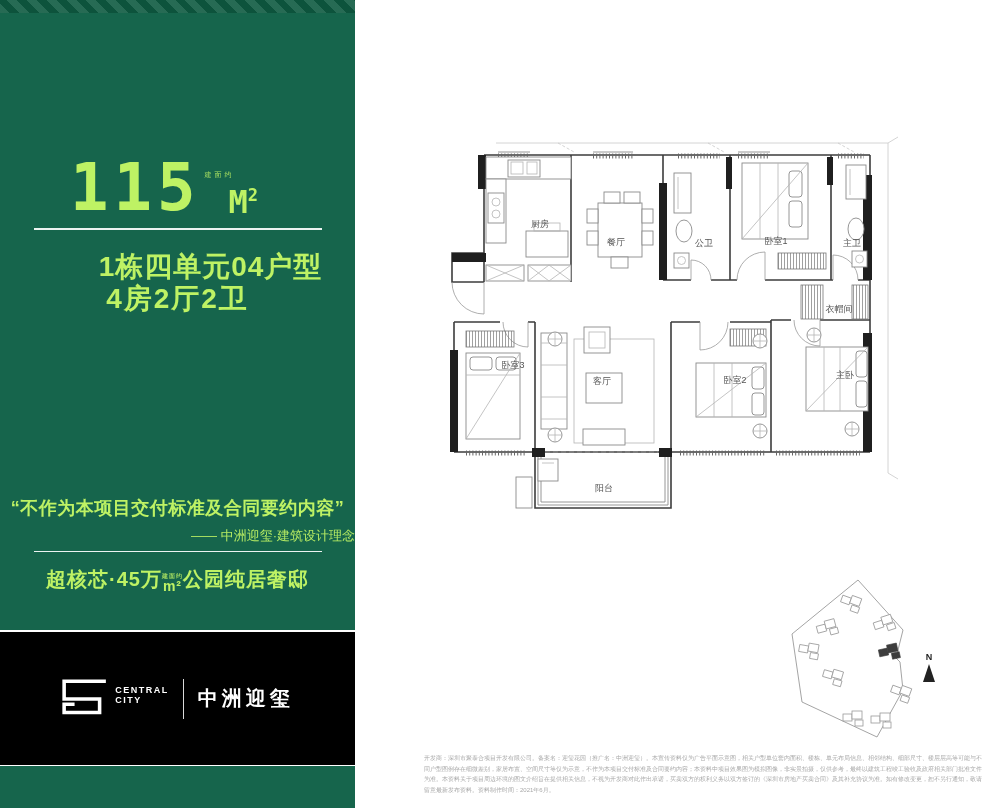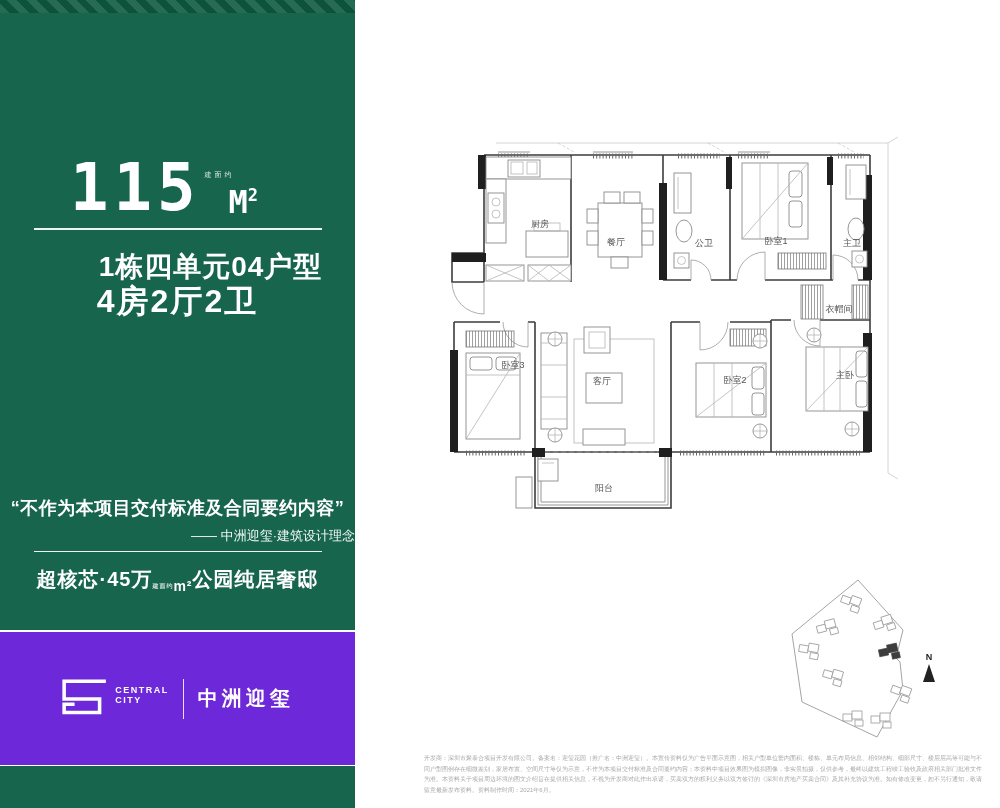--- a/index.html
+++ b/index.html
@@ -2,21 +2,21 @@
 <html><head>
 <meta charset="utf-8">
 <style>
   html,body{margin:0;padding:0;}
   body{
     width:1000px;height:808px;position:relative;background:#ffffff;
     font-family:"Liberation Sans","DejaVu Sans",sans-serif;overflow:hidden;
   }
   .left-panel{
     position:absolute;left:0;top:0;width:355px;height:630px;
-    background:#16654c;color:#ffffff;
+    background:#16654c;color:#bef264;
   }
   .pattern-strip{
     position:absolute;left:0;top:0;width:100%;height:13px;
     background:#0e5a41;
     background-image:repeating-linear-gradient(45deg,rgba(255,255,255,0.10) 0 7px,rgba(0,0,0,0.08) 7px 14px);
   }
   .area-title{
     position:absolute;left:70px;top:158px;display:flex;align-items:flex-end;
   }
   .area-num{
@@ -25,29 +25,29 @@
     transform:scaleY(1.04);
   }
   .unit-group{display:inline-flex;flex-direction:column;align-items:flex-start;margin-left:4px;}
   .unit-note{font-size:7px;letter-spacing:3px;opacity:.85;margin-bottom:1px;}
   .unit-m{font-family:"DejaVu Sans Mono","Liberation Mono",monospace;font-weight:700;font-size:32px;line-height:28px;padding-left:24px;}
   .unit-sup{font-size:17px;vertical-align:12px;font-weight:700;}
   .rule{position:absolute;left:34px;width:288px;height:0;border-top:2px solid rgba(255,255,255,0.92);}
   .rule1{top:228px;}
   .rule2{top:551px;border-top-width:1px;}
   .unit-line{position:absolute;left:0;top:248px;width:100%;text-align:center;font-size:28px;font-weight:700;letter-spacing:1px;margin-left:33px;}
-  .layout-line{position:absolute;left:0;top:280px;width:100%;text-align:center;font-size:32px;font-weight:700;letter-spacing:2px;}
+  .layout-line{position:absolute;left:0;top:280px;width:100%;text-align:center;font-size:28px;font-weight:700;letter-spacing:2px;}
   .quote{position:absolute;left:0;top:496px;width:100%;text-align:center;font-size:18px;font-weight:700;letter-spacing:.5px;}
   .attribution{position:absolute;left:75px;top:527px;width:280px;text-align:right;font-size:13px;opacity:.95;}
   .tagline{position:absolute;left:0;top:566px;width:100%;text-align:center;font-size:20px;font-weight:700;letter-spacing:1px;}
-  .sup-unit{display:inline-flex;flex-direction:row;align-items:center;vertical-align:bottom;line-height:1;}
+  .sup-unit{display:inline-flex;flex-direction:column;align-items:center;vertical-align:bottom;line-height:1;}
   .sup-unit .tiny{font-size:6px;letter-spacing:1px;opacity:.8;}
   .sup-unit .mu{font-size:14px;font-weight:700;}
   .gold-band{
-    position:absolute;left:0;top:632px;width:355px;height:133px;background:#6d28d9;
+    position:absolute;left:0;top:632px;width:355px;height:133px;background:#000000;
     display:flex;align-items:center;justify-content:center;color:#fff;
   }
   .logo-row{display:flex;align-items:center;}
   .cc-block{display:flex;flex-direction:column;margin-left:6px;margin-top:-8px;}
   .cc-line{font-size:9px;font-weight:700;letter-spacing:1.5px;line-height:10px;}
   .logo-divider{width:1px;height:40px;background:rgba(255,255,255,0.85);margin:0 14px;}
   .brand-name{font-size:20px;font-weight:700;letter-spacing:4px;}
   .bottom-strip{position:absolute;left:0;top:766px;width:355px;height:42px;background:#16654c;}
   .floorplan{position:absolute;left:408px;top:135px;width:520px;height:420px;}
   .sitemap{position:absolute;left:788px;top:572px;width:160px;height:178px;}

